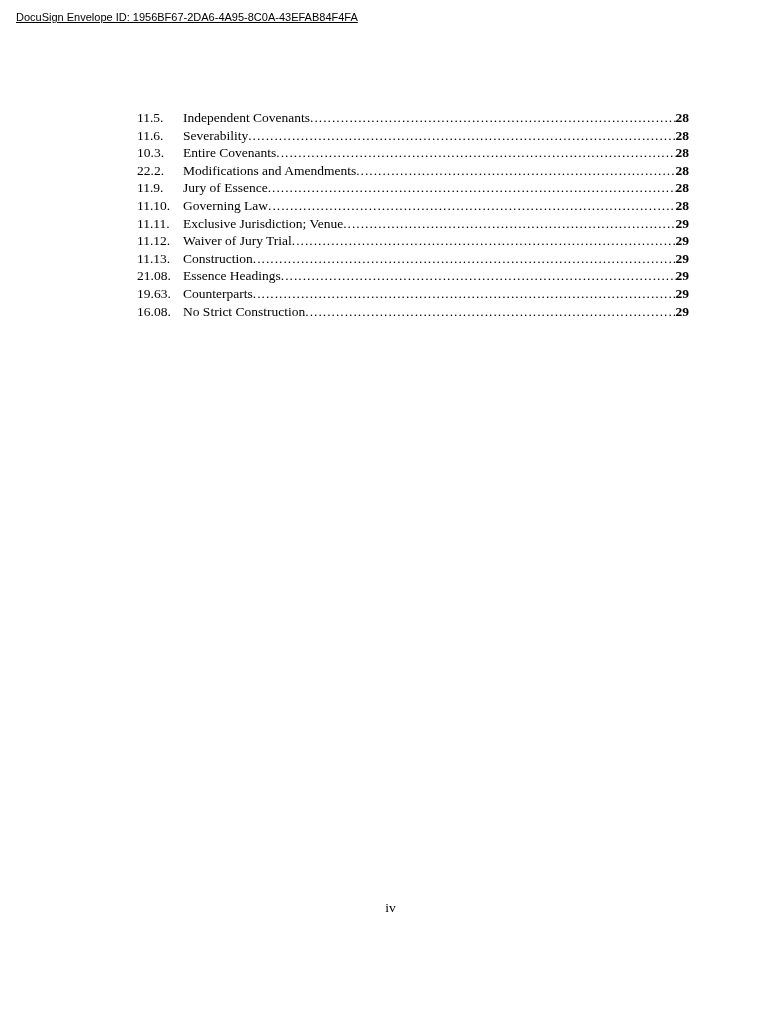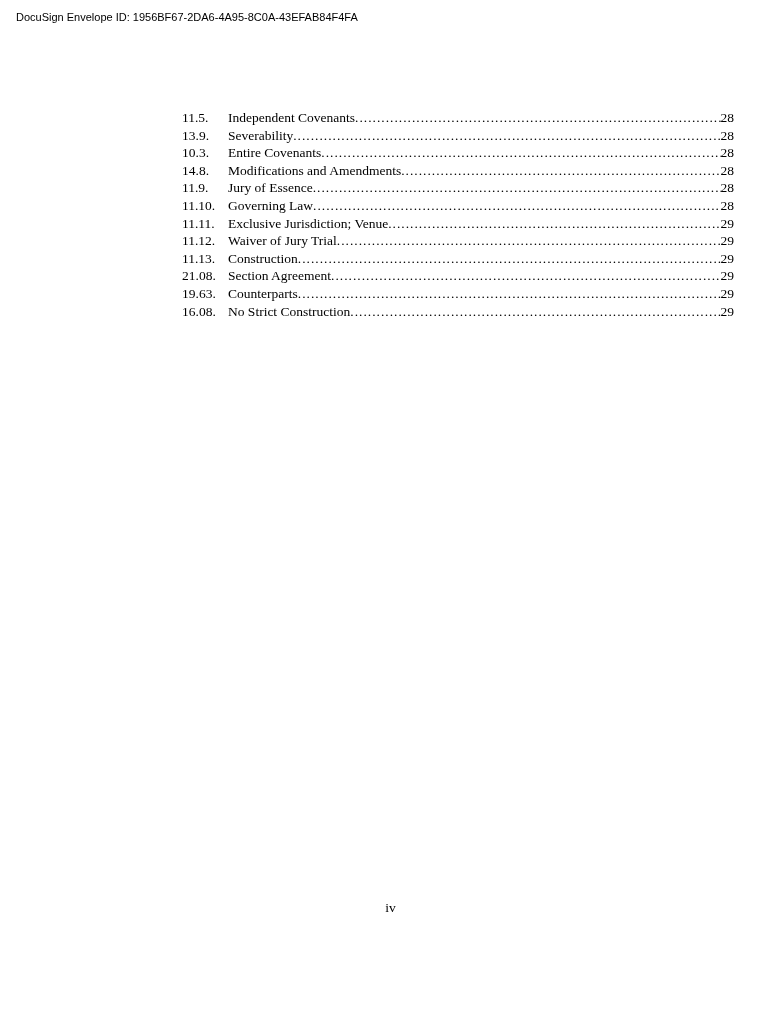--- a/index.html
+++ b/index.html
@@ -13,27 +13,27 @@
     overflow: hidden;
   }
   .envelope-header {
     position: absolute;
     left: 16px;
     top: 11px;
     font-family: "Liberation Sans", sans-serif;
     font-size: 11px;
     color: #000000;
     white-space: nowrap;
+    text-decoration: underline;
   }
   .toc {
     position: absolute;
     left: 137px;
     top: 109px;
     width: 552px;
-    margin-left: 45px;
   }
   .toc-row {
     display: flex;
     align-items: baseline;
     font-size: 13.5px;
     line-height: 17.6px;
     white-space: nowrap;
   }
   .toc-num {
     flex: none;
@@ -47,20 +47,21 @@
     overflow: hidden;
     white-space: nowrap;
     min-width: 0;
   }
   .toc-leader::after {
     content: "...................................................................................................................................................................................";
     letter-spacing: 1px;
   }
   .toc-page {
     flex: none;
+    font-weight: bold;
   }
   .page-footer {
     position: absolute;
     left: 0;
     top: 900px;
     width: 781px;
     text-align: center;
     font-size: 13.5px;
   }
 </style>
@@ -70,33 +71,33 @@
 <div class="envelope-header">DocuSign Envelope ID: 1956BF67-2DA6-4A95-8C0A-43EFAB84F4FA</div>
 
 <div class="toc" id="toc">
     <div class="toc-row">
       <span class="toc-num">11.5.</span>
       <span class="toc-title">Independent Covenants</span>
       <span class="toc-leader"></span>
       <span class="toc-page">28</span>
     </div>
     <div class="toc-row">
-      <span class="toc-num">13.9.</span>
+      <span class="toc-num">11.6.</span>
       <span class="toc-title">Severability</span>
       <span class="toc-leader"></span>
       <span class="toc-page">28</span>
     </div>
     <div class="toc-row">
       <span class="toc-num">10.3.</span>
       <span class="toc-title">Entire Covenants</span>
       <span class="toc-leader"></span>
       <span class="toc-page">28</span>
     </div>
     <div class="toc-row">
-      <span class="toc-num">14.8.</span>
+      <span class="toc-num">22.2.</span>
       <span class="toc-title">Modifications and Amendments</span>
       <span class="toc-leader"></span>
       <span class="toc-page">28</span>
     </div>
     <div class="toc-row">
       <span class="toc-num">11.9.</span>
       <span class="toc-title">Jury of Essence</span>
       <span class="toc-leader"></span>
       <span class="toc-page">28</span>
     </div>
@@ -119,21 +120,21 @@
       <span class="toc-page">29</span>
     </div>
     <div class="toc-row">
       <span class="toc-num">11.13.</span>
       <span class="toc-title">Construction</span>
       <span class="toc-leader"></span>
       <span class="toc-page">29</span>
     </div>
     <div class="toc-row">
       <span class="toc-num">21.08.</span>
-      <span class="toc-title">Section Agreement</span>
+      <span class="toc-title">Essence Headings</span>
       <span class="toc-leader"></span>
       <span class="toc-page">29</span>
     </div>
     <div class="toc-row">
       <span class="toc-num">19.63.</span>
       <span class="toc-title">Counterparts</span>
       <span class="toc-leader"></span>
       <span class="toc-page">29</span>
     </div>
     <div class="toc-row">

